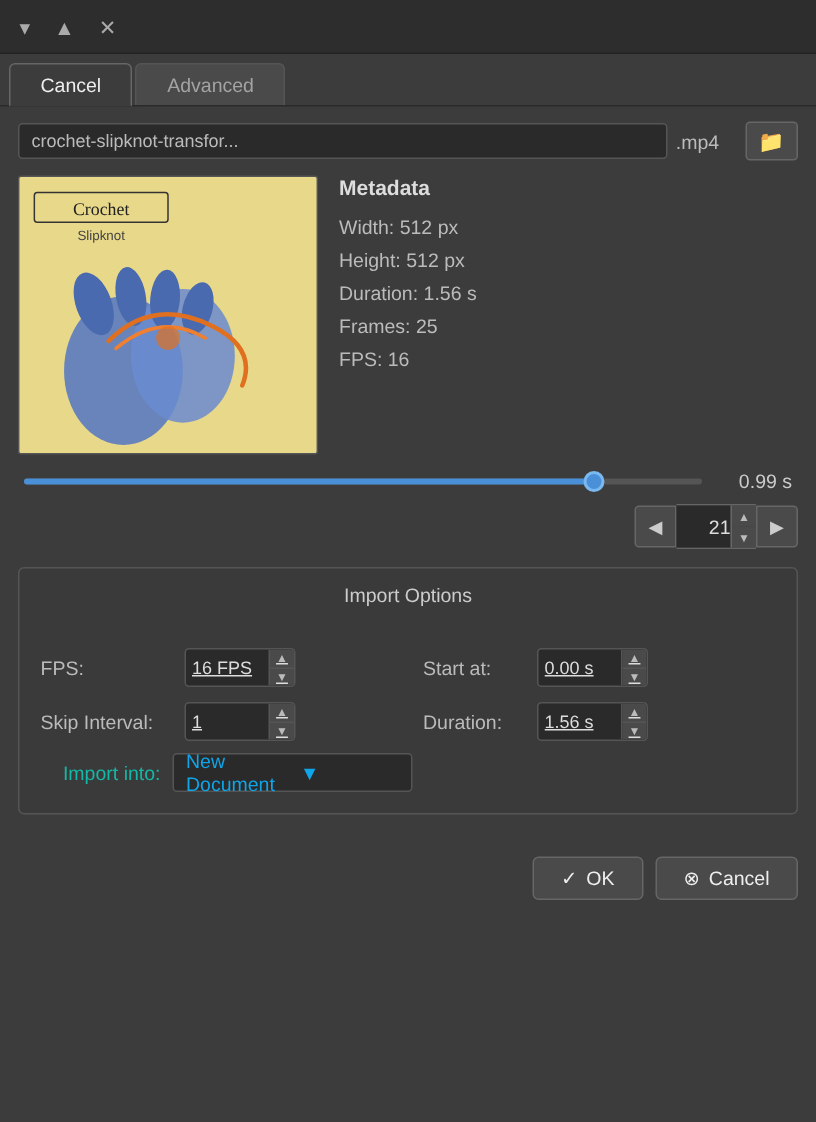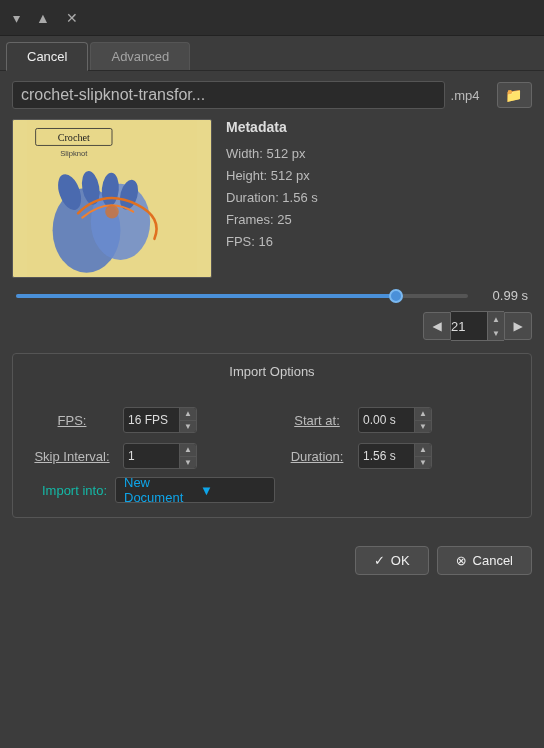--- a/index.html
+++ b/index.html
@@ -89,21 +89,21 @@
       gap: 6px;
       margin-bottom: 10px;
     }
     .file-path {
       flex: 1;
       background: #2a2a2a;
       border: 1px solid #555;
       border-radius: 3px;
       padding: 4px 8px;
       color: #bbb;
-      font-size: 16px;
+      font-size: 12px;
       overflow: hidden;
       text-overflow: ellipsis;
       white-space: nowrap;
     }
     .file-ext {
       color: #bbb;
       font-size: 13px;
       min-width: 40px;
     }
     .folder-btn {
@@ -117,21 +117,21 @@
     }
 
     
     .preview-area {
       display: flex;
       gap: 14px;
       margin-bottom: 10px;
     }
     .thumbnail {
       width: 200px;
-      height: 159px;
+      height: 186px;
       border: 1px solid #555;
       border-radius: 2px;
       overflow: hidden;
       flex-shrink: 0;
       background: #e8d98c;
       position: relative;
       display: flex;
       align-items: center;
       justify-content: flex-end;
     }
@@ -220,21 +220,21 @@
       border-top: 1px solid #666;
       border-bottom: 1px solid #666;
     }
     .frame-input {
       background: #2a2a2a;
       border: none;
       color: #ddd;
       font-size: 13px;
       width: 36px;
       height: 28px;
-      text-align: left;
+      text-align: right;
       outline: none;
     }
     .frame-spin {
       display: flex;
       flex-direction: column;
       border-left: 1px solid #666;
     }
     .spin-btn {
       background: #4a4a4a;
       border: none;
@@ -269,36 +269,36 @@
       gap: 10px 20px;
     }
     .option-row {
       display: flex;
       align-items: center;
       gap: 6px;
     }
     .option-label {
       color: #bbb;
       font-size: 13px;
-      text-align: center;
+      text-align: left;
       white-space: nowrap;
       min-width: 70px;
-      text-decoration: underline;
     }
     .option-label-left {
       min-width: 90px;
     }
     .spinbox {
       display: flex;
       align-items: center;
       background: #2a2a2a;
       border: 1px solid #555;
       border-radius: 3px;
       overflow: hidden;
       height: 26px;
+      text-decoration: underline;
     }
     .spinbox input {
       background: none;
       border: none;
       color: #ddd;
       font-size: 12px;
       width: 55px;
       padding: 0 4px;
       outline: none;
       height: 100%;

